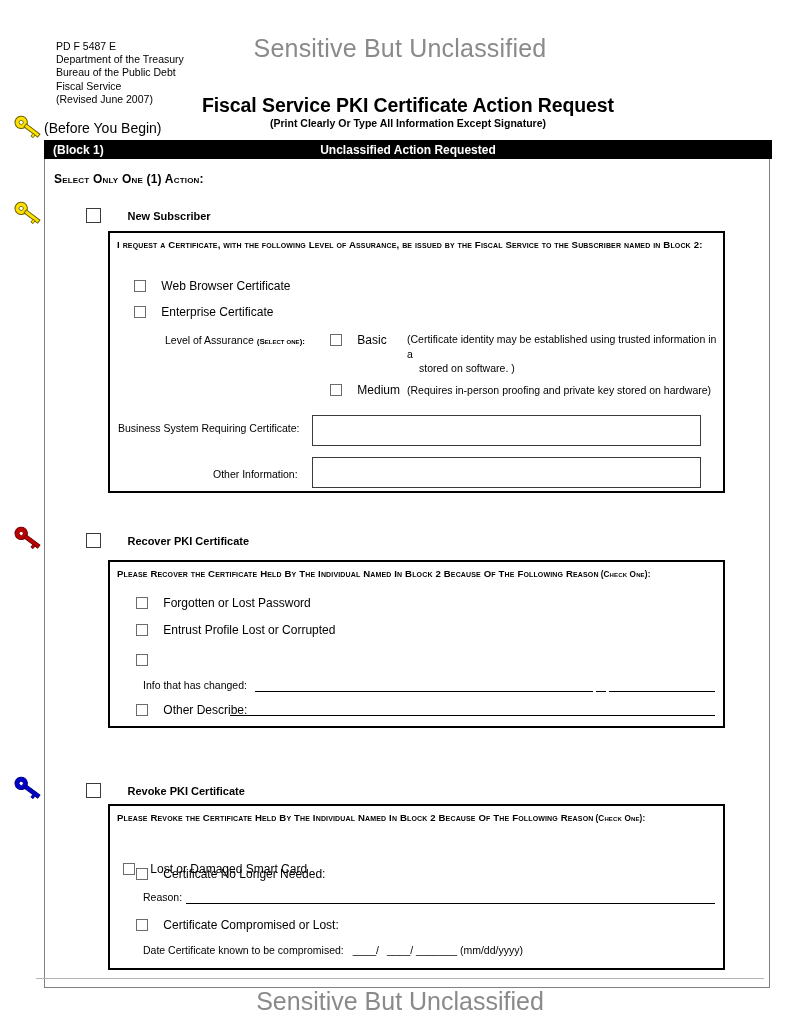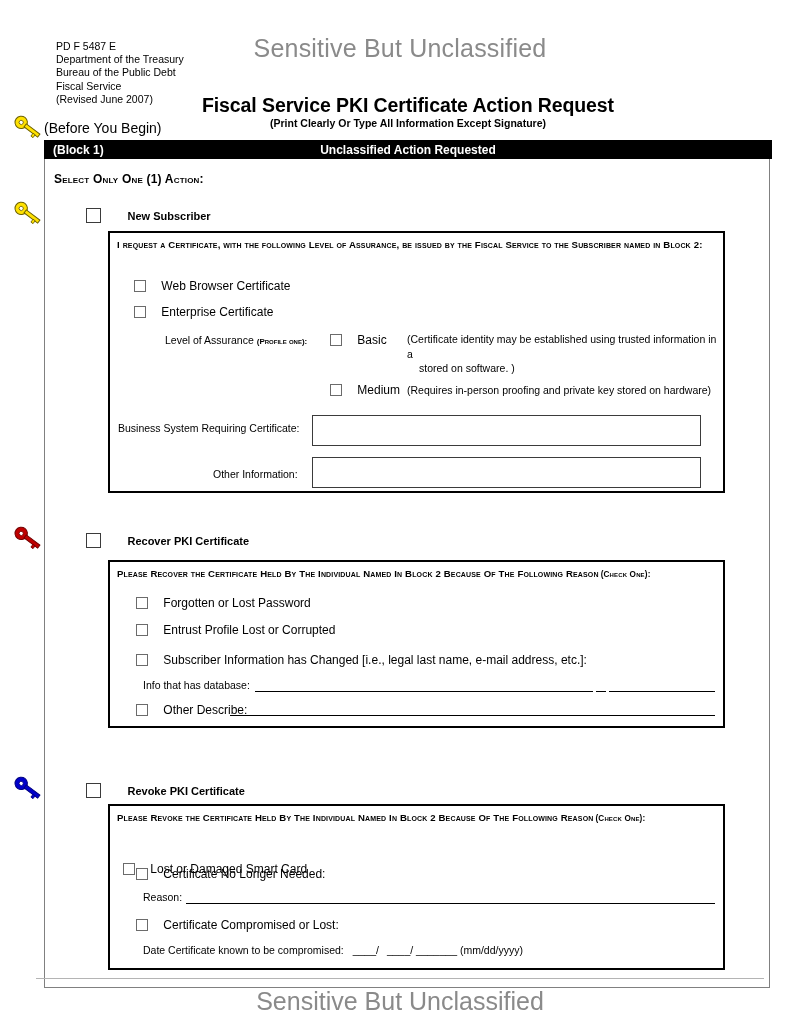--- a/index.html
+++ b/index.html
@@ -307,21 +307,21 @@
   <span class="cb-sm"></span>
   <span class="opt-label">Web Browser Certificate</span>
 </div>
 
 <div class="opt-row" style="top:304px; left:118px;">
   <span class="cb-sm"></span>
   <span class="opt-label">Enterprise Certificate</span>
 </div>
 
 <div class="plain" style="top:333px; left:165px;">
-  <span>Level of Assurance</span><span class="tiny-bold" style="margin-left:3px;">(Profile one):</span>
+  <span>Level of Assurance</span><span class="tiny-bold" style="margin-left:3px;">(Select one):</span>
 </div>
 
 <div class="opt-row" style="top:332px; left:314px;">
   <span class="cb-sm"></span>
   <span class="opt-label">Basic</span>
 </div>
 <div class="desc-text" style="top:332px; left:407px; width:310px;">
   <span>(Certificate identity may be established using trusted information in a</span>
   <span style="display:block; padding-left:12px;">stored on software. )</span>
 </div>
@@ -354,24 +354,23 @@
   <span class="opt-label">Forgotten or Lost Password</span>
 </div>
 
 <div class="opt-row" style="top:622px; left:120px;">
   <span class="cb-sm"></span>
   <span class="opt-label">Entrust Profile Lost or Corrupted</span>
 </div>
 
 <div class="opt-row" style="top:652px; left:120px;">
   <span class="cb-sm"></span>
-  <span class="opt-label">Subscriber Information has Changed [i.e., legal last name, e-mail address, etc.]:</span>
-</div>
-
-<div class="plain" style="top:678px; left:143px;">Info that has database:</div>
+</div>
+
+<div class="plain" style="top:678px; left:143px;">Info that has changed:</div>
 <div class="ul" style="top:691px; left:255px; width:338px;"></div>
 <div class="ul" style="top:691px; left:596px; width:10px;"></div>
 <div class="ul" style="top:691px; left:609px; width:106px;"></div>
 
 <div class="opt-row" style="top:702px; left:120px;">
   <span class="cb-sm"></span>
   <span class="opt-label">Other Describe:</span>
 </div>
 <div class="ul" style="top:715px; left:230px; width:485px;"></div>
 

